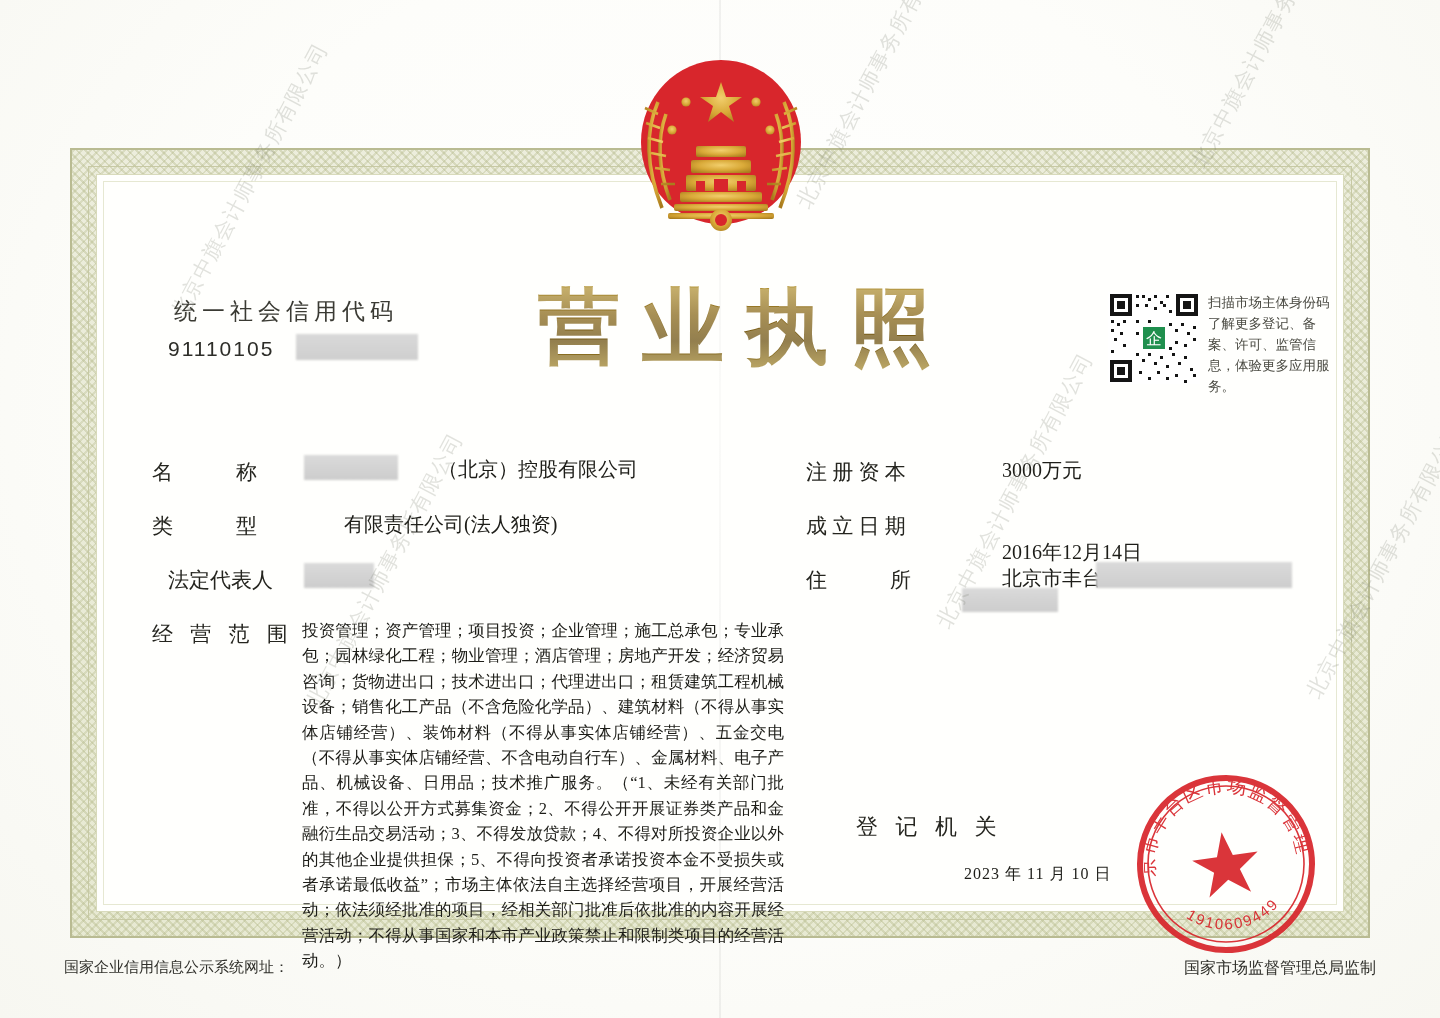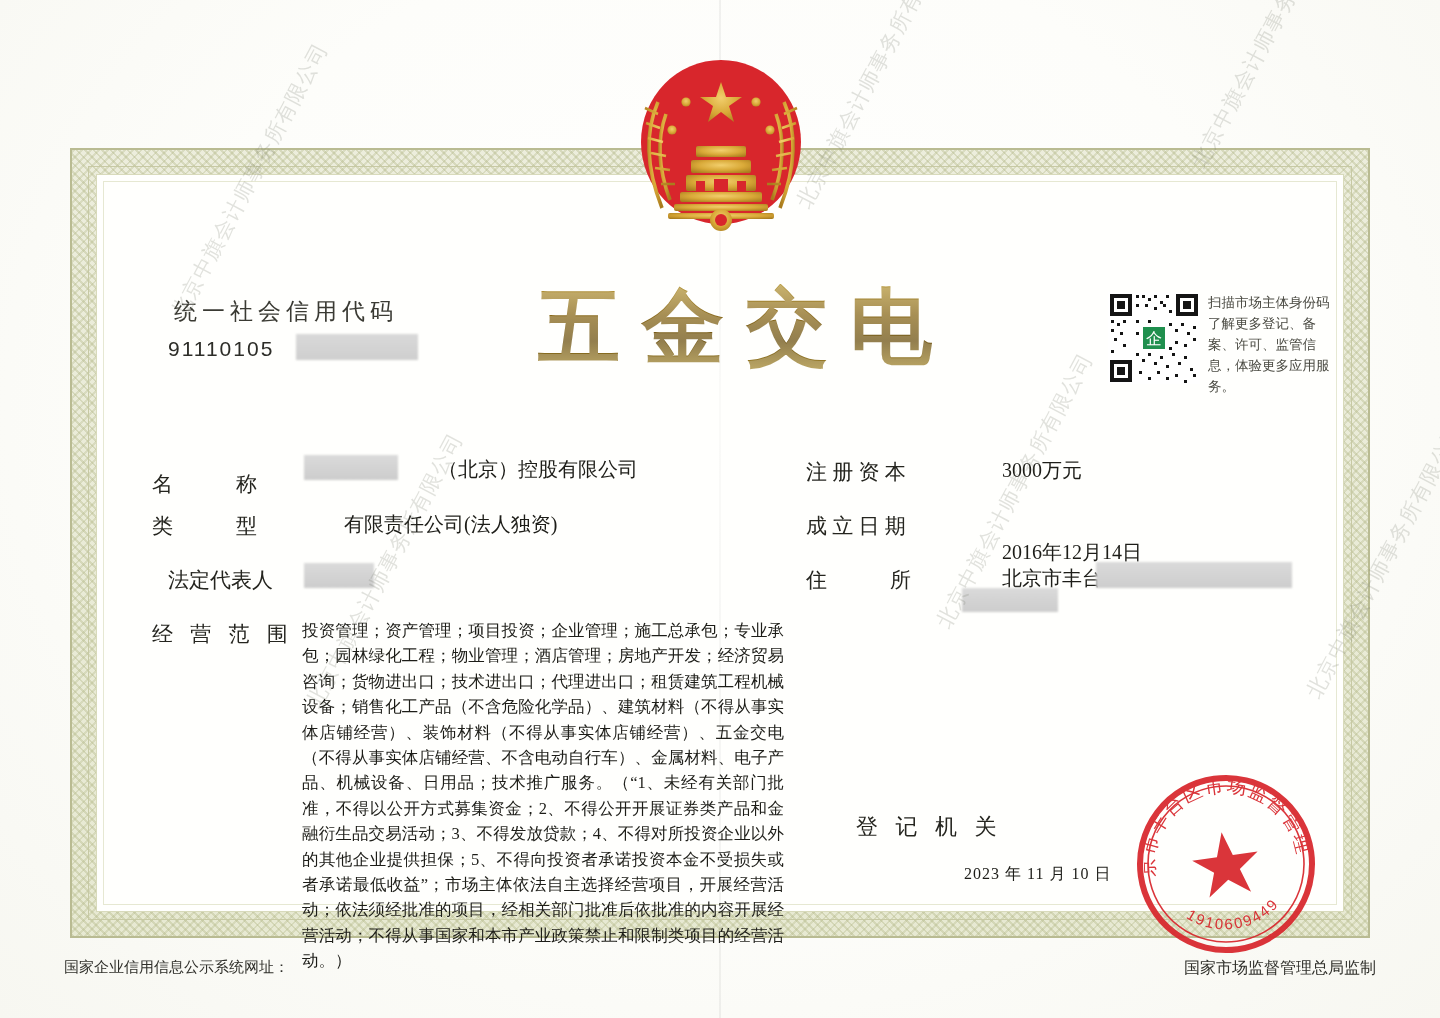--- a/index.html
+++ b/index.html
@@ -219,21 +219,21 @@
   <div class="wm" style="left:930px;top:620px;transform:rotate(-62deg);">北京中旗会计师事务所有限公司</div>
   <div class="wm" style="left:1185px;top:160px;transform:rotate(-62deg);">北京中旗会计师事务所有限公司</div>
   <div class="wm" style="left:1300px;top:690px;transform:rotate(-62deg);">北京中旗会计师事务所有限公司</div>
 
   <div class="content">
 
     <div class="uscc-label">统一社会信用代码</div>
     <div class="uscc-value">91110105</div>
     <div class="uscc-redact"></div>
 
-    <div class="title">五金交电</div>
+    <div class="title">营业执照</div>
 
     <div class="qr">
       <svg viewBox="0 0 92 92" width="92" height="92">
         <rect width="92" height="92" fill="#ffffff"></rect>
         <g fill="#141414">
           <rect x="2" y="2" width="22" height="22"></rect>
             <rect x="6" y="6" width="14" height="14" fill="#fff"></rect>
             <rect x="9" y="9" width="8" height="8"></rect>
           <rect x="68" y="2" width="22" height="22"></rect>
             <rect x="72" y="6" width="14" height="14" fill="#fff"></rect>
@@ -293,21 +293,21 @@
         </g>
         <g>
           <rect x="33" y="33" width="26" height="26" fill="#ffffff"></rect>
           <rect x="35" y="35" width="22" height="22" fill="#1f8f4e"></rect>
           <text x="46" y="52" font-size="16" fill="#ffffff" text-anchor="middle" font-family="Liberation Sans, sans-serif">企</text>
         </g>
       </svg>
     </div>
     <div class="qr-note">扫描市场主体身份码 了解更多登记、备案、许可、监管信息，体验更多应用服务。</div>
 
-    <div class="lbl" style="left:56px;top:296px;">名　　　称</div>
+    <div class="lbl" style="left:56px;top:284px;">名　　　称</div>
     <div class="redact" style="left:208px;top:281px;width:94px;height:25px;"></div>
     <div class="val" style="left:302px;top:282px;">（北京）控股有限公司</div>
 
     <div class="lbl" style="left:56px;top:338px;">类　　　型</div>
     <div class="val" style="left:208px;top:337px;">有限责任公司(法人独资)</div>
 
     <div class="lbl" style="left:72px;top:392px;">法定代表人</div>
     <div class="redact" style="left:208px;top:389px;width:70px;height:25px;"></div>
 
     <div class="lbl" style="left:710px;top:284px;">注 册 资 本</div>

